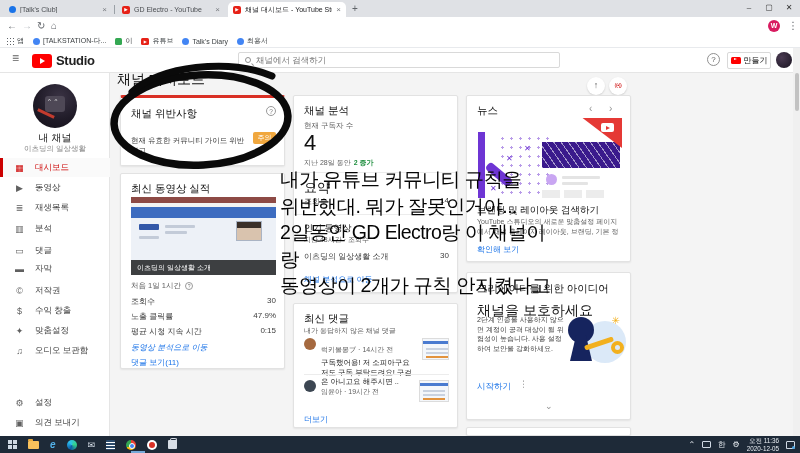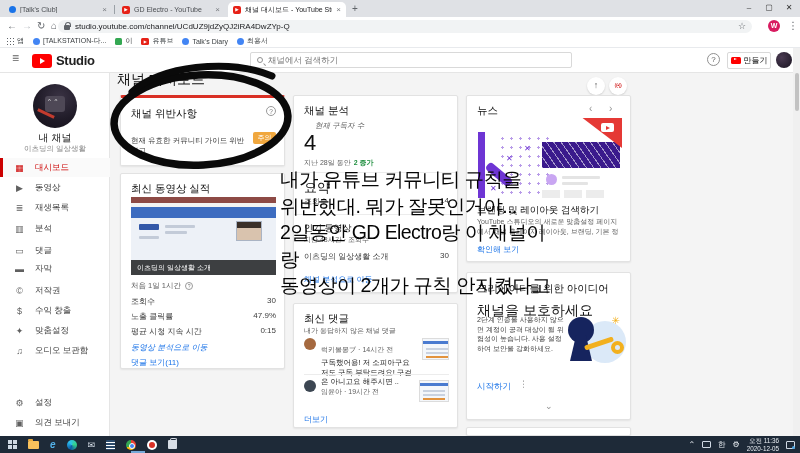--- a/index.html
+++ b/index.html
@@ -48,21 +48,21 @@
                display:flex; align-items:center; justify-content:center; }
 
   
   .stuheader { left:0; top:48px; width:800px; height:25px; background:#fff; border-bottom:1px solid #e5e5e5; }
   .hamb { left:12px; top:3px; font-size:12px; color:#606060; }
   .ytlogo { left:32px; top:5.5px; width:20px; height:14px; background:#f00; border-radius:3px;
             display:flex; align-items:center; justify-content:center; }
   .ytlogo .tri { width:0; height:0; border-left:5px solid #fff; border-top:3.5px solid transparent; border-bottom:3.5px solid transparent; }
   .stutext { left:56px; top:5px; font-size:13px; font-weight:bold; letter-spacing:-0.3px; color:#212121; }
   .searchbox { left:238px; top:4px; width:322px; height:16px; border:1px solid #d9d9d9; border-radius:2px;
-               background:#fff; display:flex; align-items:center; padding:0 6px; gap:5px;margin-left:12px; }
+               background:#fff; display:flex; align-items:center; padding:0 6px; gap:5px; }
   .mag { width:6px; height:6px; border:1.3px solid #909090; border-radius:50%; position:relative; }
   .mag:after { content:""; position:absolute; width:3px; height:1.3px; background:#909090;
                transform:rotate(45deg); left:5px; top:6px; }
   .searchbox input { border:none; outline:none; flex:1; font-size:8.5px; font-family:inherit; color:#333; background:transparent; }
   .helpq { left:707px; top:5px; width:13px; height:13px; border:1px solid #909090; border-radius:50%;
            font-size:8px; color:#606060; text-align:center; line-height:12px; }
   .createbtn { left:727px; top:3.5px; width:44px; height:17px; border:1px solid #d9d9d9; border-radius:2px;
                background:#fff; display:flex; align-items:center; justify-content:center; gap:3px; }
   .cam { width:10px; height:7px; background:#f00; border-radius:1.5px; position:relative; }
   .cam:after { content:""; position:absolute; left:3.5px; top:1.8px; border-left:3px solid #fff;
@@ -213,25 +213,20 @@
     <div class="abs winbtn" style="left:740px;">–</div>
     <div class="abs winbtn" style="left:760px;">▢</div>
     <div class="abs winbtn" style="left:780px;">✕</div>
   </div>
 
   <div class="abs urlrow">
     <span class="abs navic" style="left:7px;">←</span>
     <span class="abs navic" style="left:22px; color:#b8bcc0;">→</span>
     <span class="abs navic" style="left:37px;">↻</span>
     <span class="abs navic" style="left:51px;">⌂</span>
-    <div class="abs omnibox">
-      <span class="lock"></span>
-      <span class="urltext">studio.youtube.com/channel/UCdUZ9jdZyQJ2iRA4DwZYp-Q</span>
-      <span class="star">☆</span>
-    </div>
     <div class="abs prof-w">W</div>
     <span class="abs menudots">⋮</span>
   </div>
 
   <div class="abs bkmrow">
     <span class="bk">
       <span class="bk-grid"></span>
       <span>앱</span>
     </span>
     <span class="bk">
@@ -374,21 +369,21 @@
     <div class="abs statrow" style="left:10px; top:152px; width:145px;">
       <span>평균 시청 지속 시간</span>
         <span>0:15</span>
     </div>
     <div class="abs link" style="left:10px; top:168px;font-style:italic;">동영상 분석으로 이동</div>
     <div class="abs link" style="left:10px; top:183px;">댓글 보기(11)</div>
   </div>
 
   <div class="abs card" style="left:293px; top:95px; width:165px; height:198px;">
     <div class="abs ctitle" style="left:10px; top:8px;">채널 분석</div>
-    <div class="abs gray7" style="left:21px; top:25px;font-style:italic;">현재 구독자 수</div>
+    <div class="abs gray7" style="left:10px; top:25px;">현재 구독자 수</div>
     <div class="abs" style="left:10px; top:34px; font-size:22px; color:#0f0f0f;">4</div>
     <div class="abs flex" style="left:10px; top:62px; gap:3px;">
       <span class="gray7" style="font-size:7px;">지난 28일 동안</span>
       <span style="font-size:7px; font-weight:bold; color:#1e8e3e;">2 증가</span>
     </div>
     <div class="abs" style="left:0; top:76px; width:165px; height:1px; background:#ececec;"></div>
     <div class="abs" style="left:10px; top:83px; font-size:13px; color:#0f0f0f;">요약</div>
     <div class="abs statrow" style="left:10px; top:100px; width:145px; color:#606060;">
       <span>조회수</span>
         <span style="color:#3c3c3c;">14</span>

